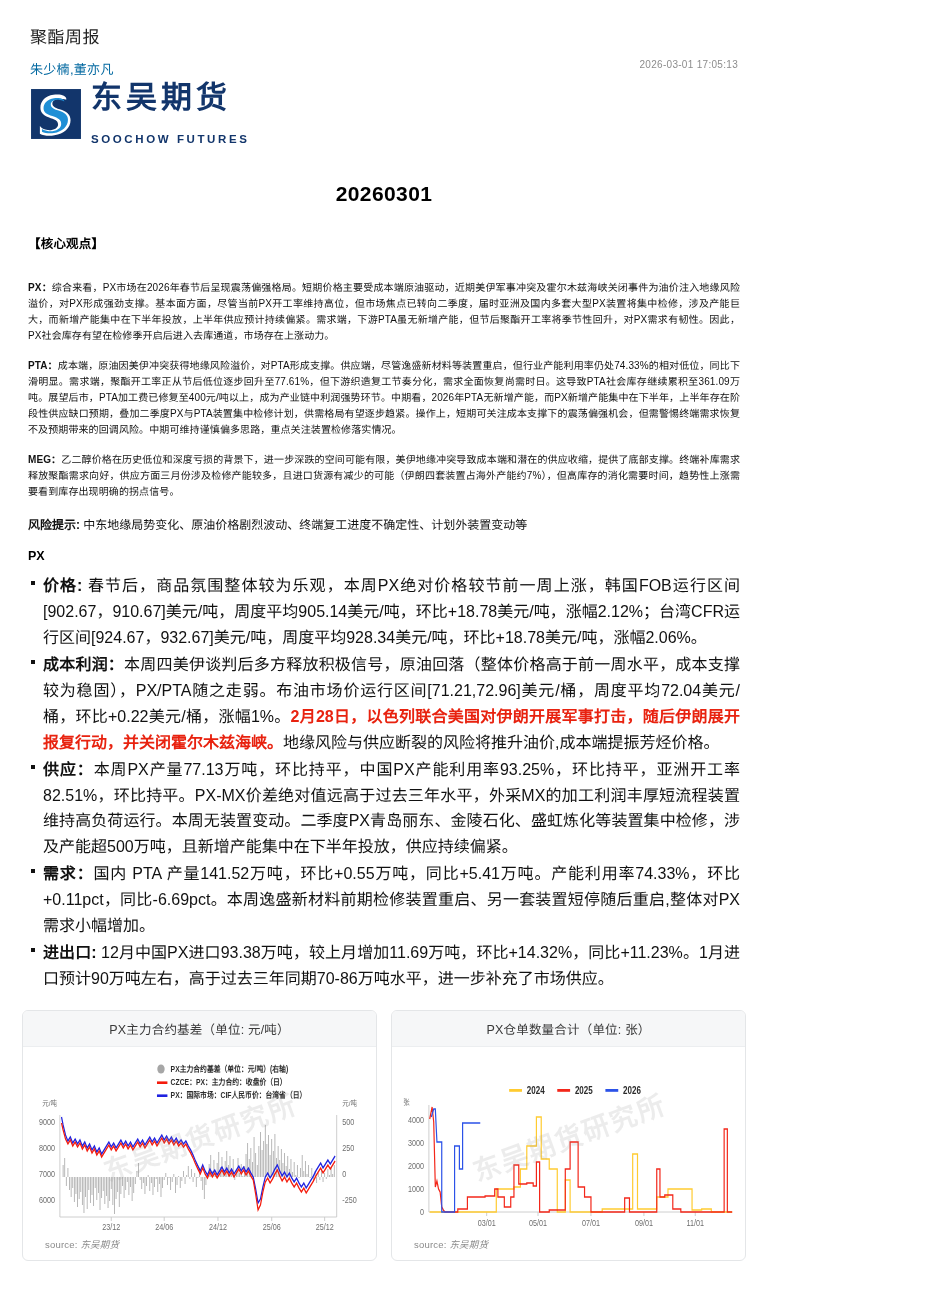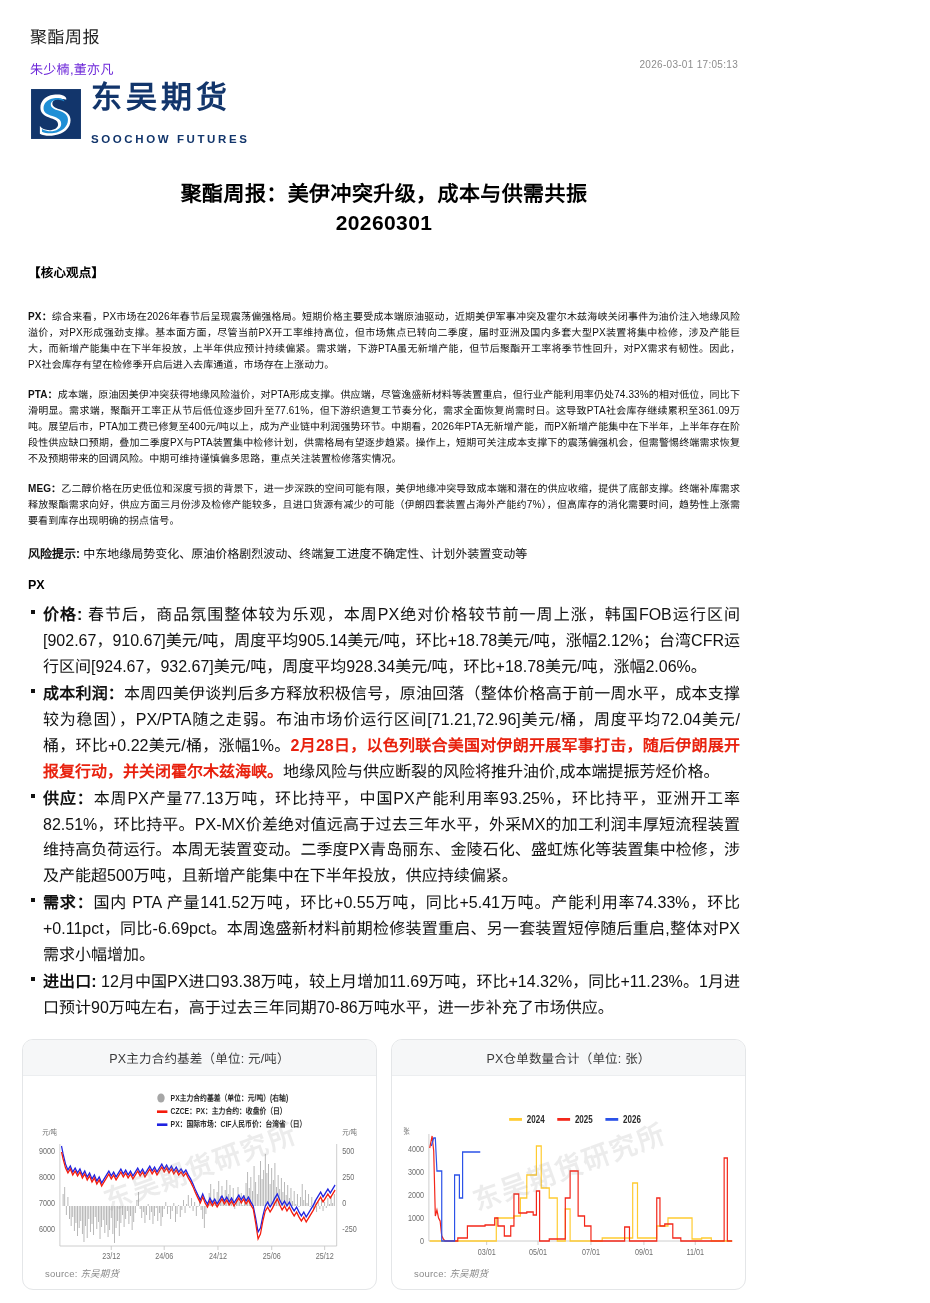--- a/index.html
+++ b/index.html
@@ -11,21 +11,21 @@
     font-family:"Liberation Sans","DejaVu Sans",sans-serif;
     color:#1a1a1a;
     -webkit-font-smoothing:antialiased;
   }
   .page{width:768px;min-height:1303px;position:relative;box-sizing:border-box;}
 
   
   .hdr{padding:28px 30px 0 30px;}
   .hdr-title{font-size:17px;color:#222;letter-spacing:.5px;line-height:1.2;}
   .hdr-row{display:flex;justify-content:space-between;align-items:flex-start;margin-top:11px;}
-  .hdr-authors{font-size:13px;color:#6d28d9;letter-spacing:.3px;}
+  .hdr-authors{font-size:13px;color:#0369a1;letter-spacing:.3px;}
   .hdr-date{font-size:10px;color:#8c8c8c;letter-spacing:.3px;}
 
   
   .logo{margin-top:4px;display:flex;align-items:center;gap:9px;}
   .logo-mark{width:52px;height:52px;flex:0 0 52px;}
   .logo-text{display:flex;flex-direction:column;line-height:1;}
   .logo-cn{font-size:31px;font-weight:700;color:#12356b;letter-spacing:4px;
            font-family:"DejaVu Sans","Liberation Sans",sans-serif;}
   .logo-en{font-size:11.5px;font-weight:700;color:#12356b;letter-spacing:2.6px;margin-top:21px;
            font-family:"Liberation Sans",sans-serif;}
@@ -55,21 +55,21 @@
     margin-bottom:1px;text-align:justify;text-justify:inter-ideograph;
   }
   ul.bullets li:before{
     content:"";position:absolute;left:3px;top:8px;width:4px;height:4px;background:#111;
   }
   ul.bullets li b{font-weight:700;}
 
   
   .charts{display:flex;gap:14px;padding:0 22px;margin-top:18px;}
   .card{
-    flex:1 1 0;border:1px solid #e4e6e8;border-radius:11px;background:#fff;
+    flex:1 1 0;border:1px solid #e4e6e8;border-radius:6px;background:#fff;
     overflow:hidden;min-width:0;
   }
   .card-title{
     background:#f6f7f8;border-bottom:1px solid #eceef0;
     text-align:center;font-size:12.5px;color:#3a3a3a;padding:8px 4px;letter-spacing:.2px;
   }
   .card-body{position:relative;height:185px;background:#fff;}
   .card-src{font-size:9.5px;color:#8a8a8a;font-style:italic;padding:5px 0 9px 22px;letter-spacing:.2px;}
   .card-src .lbl{font-style:normal;}
   svg.plot{display:block;width:100%;height:100%;}
@@ -108,21 +108,20 @@
                  C45 40 40 37 40 31.5 C40 25.5 48 22 57 23 C61 23.4 64 24.6 66 26 Z" fill="#1f8fd6"></path>
       </svg>
       <div class="logo-text">
         <span class="logo-cn">东吴期货</span>
         <span class="logo-en">SOOCHOW FUTURES</span>
       </div>
     </div>
   </div>
 
   <div class="doc-title">
-    <span>聚酯周报：美伊冲突升级，成本与供需共振</span>
     <span class="ln2">20260301</span>
   </div>
 
   <div class="content">
 
     <div class="sec-head">【核心观点】</div>
 
     <p class="para">
       <b>PX：</b><span>综合来看，PX市场在2026年春节后呈现震荡偏强格局。短期价格主要受成本端原油驱动，近期美伊军事冲突及霍尔木兹海峡关闭事件为油价注入地缘风险溢价，对PX形成强劲支撑。基本面方面，尽管当前PX开工率维持高位，但市场焦点已转向二季度，届时亚洲及国内多套大型PX装置将集中检修，涉及产能巨大，而新增产能集中在下半年投放，上半年供应预计持续偏紧。需求端，下游PTA虽无新增产能，但节后聚酯开工率将季节性回升，对PX需求有韧性。因此，PX社会库存有望在检修季开启后进入去库通道，市场存在上涨动力。</span>
     </p>

